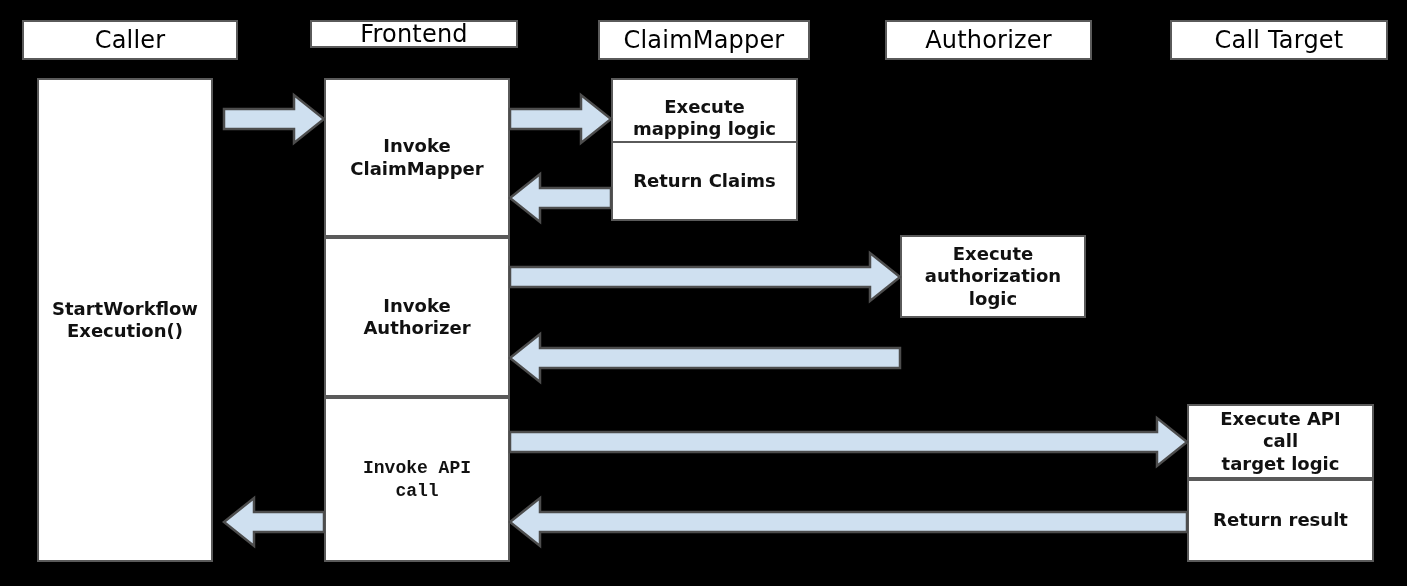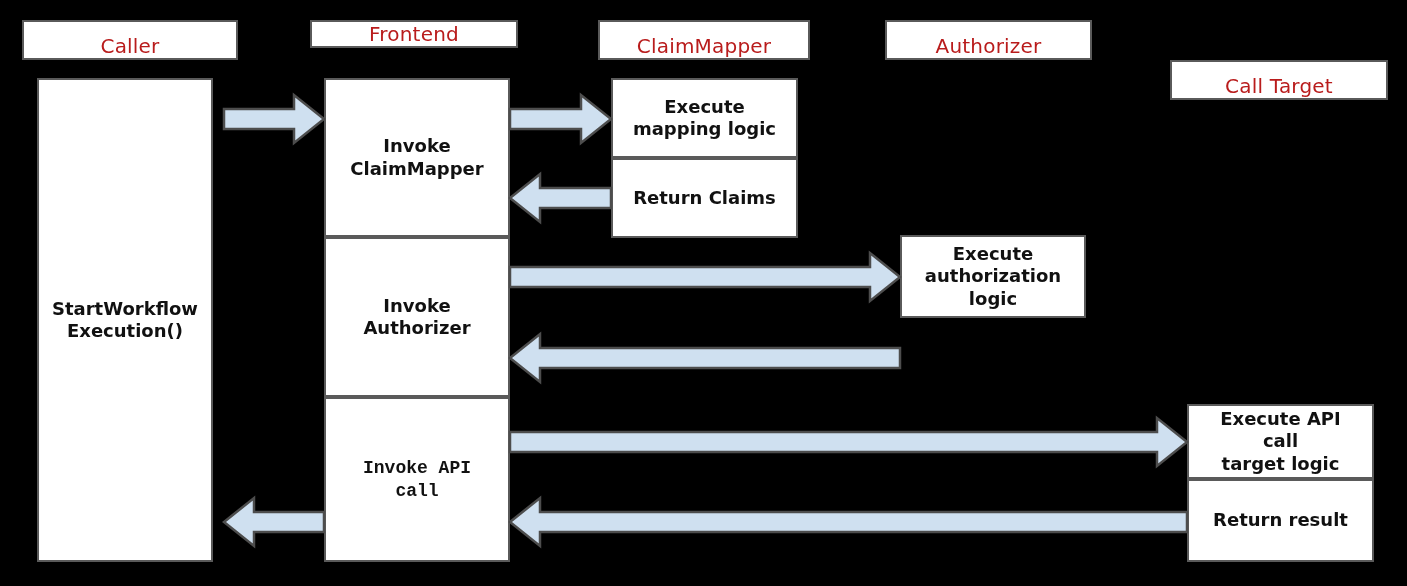--- a/index.html
+++ b/index.html
@@ -16,24 +16,24 @@
     height: 586px;
     background: #000000;
     overflow: hidden;
   }
   .lane-header {
     position: absolute;
     background: #ffffff;
     border: 2px solid #5a5a5a;
     box-sizing: border-box;
     display: flex;
-    align-items: flex-end;
+    align-items: center;
     justify-content: center;
-    color: #b91c1c;
-    font-size: 20px;
+    color: #000000;
+    font-size: 24px;
     font-weight: 400;
     letter-spacing: 0.2px;
   }
   .act-box {
     position: absolute;
     background: #ffffff;
     border: 2px solid #5a5a5a;
     box-sizing: border-box;
     display: flex;
     align-items: center;
@@ -71,21 +71,21 @@
   </div>
 
   <div class="lane-header" style="left:598px; top:20px; width:212px; height:40px;">
     <span>ClaimMapper</span>
   </div>
 
   <div class="lane-header" style="left:885px; top:20px; width:207px; height:40px;">
     <span>Authorizer</span>
   </div>
 
-  <div class="lane-header" style="left:1170px; top:20px; width:218px; height:40px;margin-top:40px;">
+  <div class="lane-header" style="left:1170px; top:20px; width:218px; height:40px;">
     <span>Call Target</span>
   </div>
 
   <div class="act-box" style="left:37px; top:78px; width:176px; height:484px;">
     <span class="txt">StartWorkflow
 Execution()</span>
   </div>
 
   <div class="act-box" style="left:324px; top:78px; width:186px; height:159px;">
     <span class="txt">Invoke
@@ -99,21 +99,21 @@
 
   <div class="act-box" style="left:324px; top:397px; width:186px; height:165px;font-family:Liberation Mono, monospace;">
     <span class="txt">Invoke API call</span>
   </div>
 
   <div class="act-box" style="left:611px; top:78px; width:187px; height:80px;">
     <span class="txt">Execute
 mapping logic</span>
   </div>
 
-  <div class="act-box" style="left:611px; top:158px; width:187px; height:80px;">
+  <div class="act-box" style="left:611px; top:141px; width:187px; height:80px;">
     <span class="txt">Return Claims</span>
   </div>
 
   <div class="act-box" style="left:900px; top:235px; width:186px; height:83px;">
     <span class="txt">Execute
 authorization
 logic</span>
   </div>
 
 

